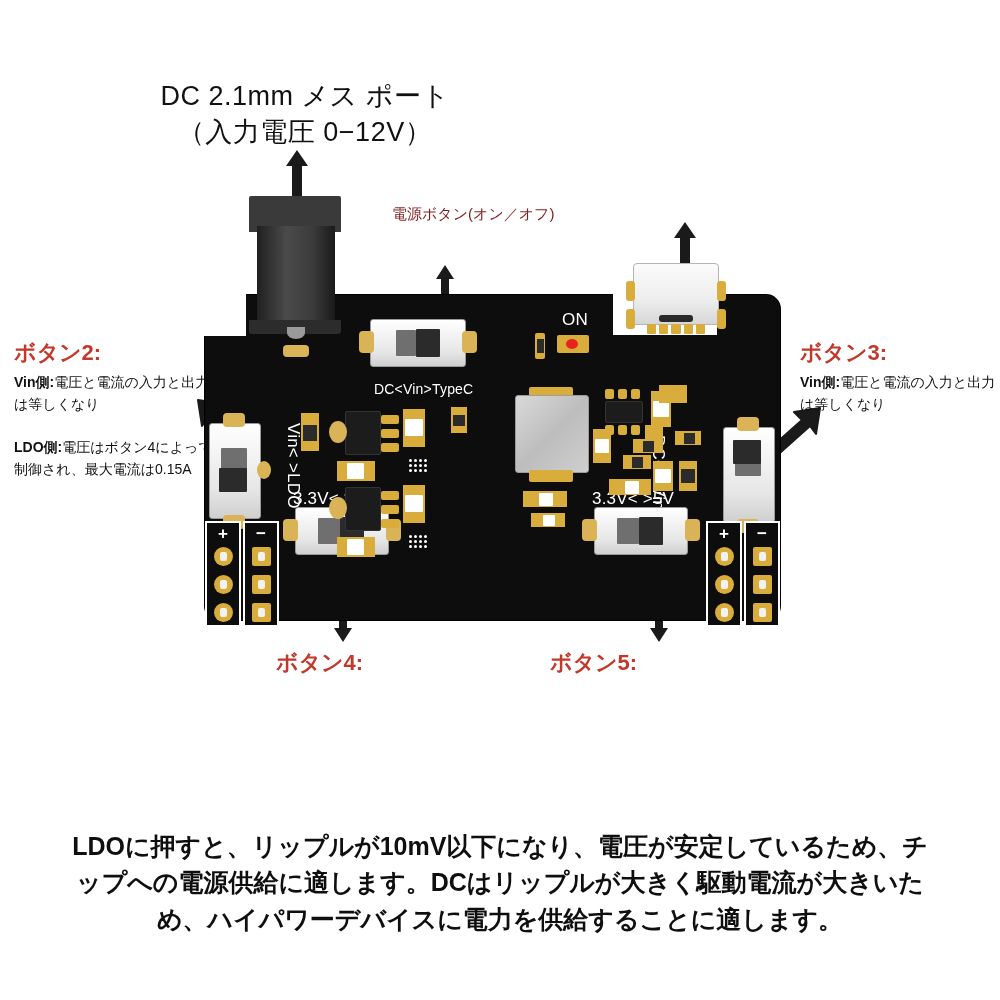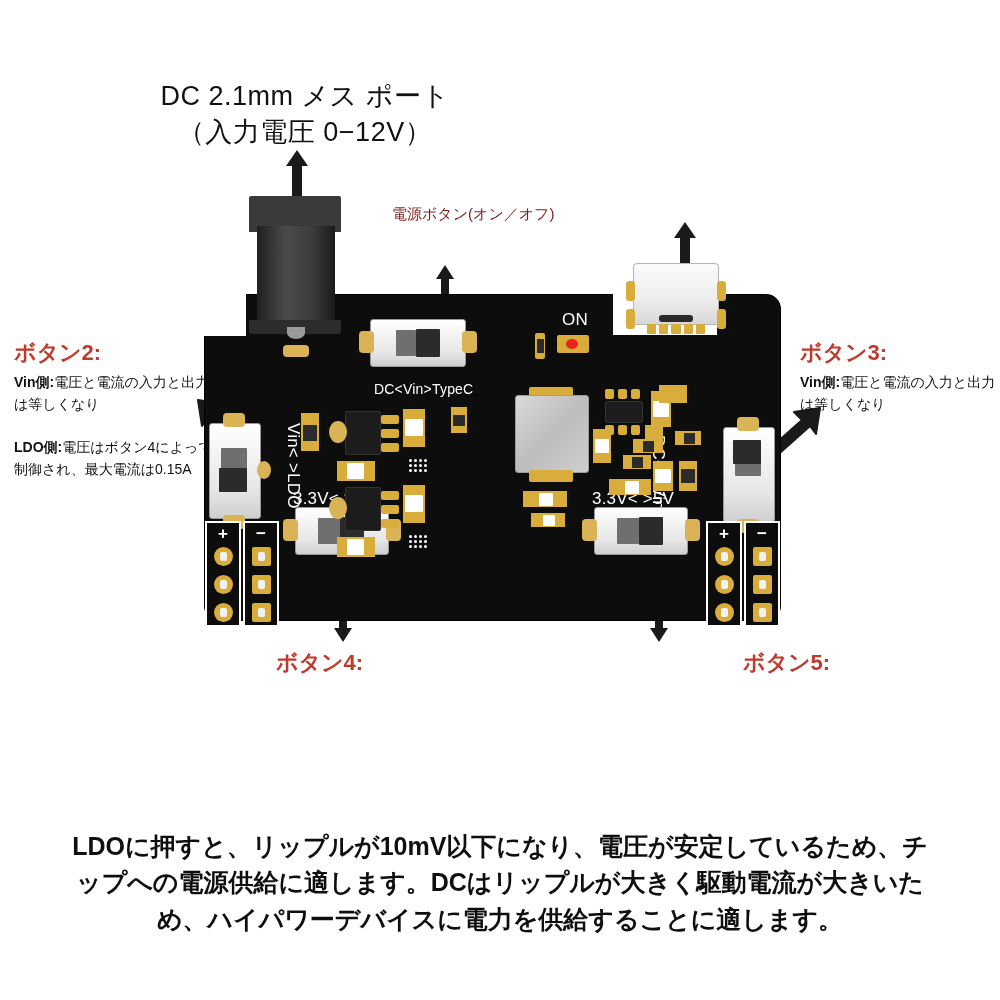--- a/index.html
+++ b/index.html
@@ -312,21 +312,21 @@
     <div class="c-title" style="font-size:22px;">ボタン3:</div>
     <div style="font-size:14px; line-height:1.55; margin-top:4px;">
       <b>Vin側:</b><span>電圧と電流の入力と出力は等しくなり</span>
     </div>
   </div>
 
   <div class="callout" style="left:276px; top:648px; width:250px;">
     <div class="c-title" style="font-size:22px;">ボタン4:</div>
   </div>
 
-  <div class="callout" style="left:580px; top:648px; width:250px;text-align:right;">
+  <div class="callout" style="left:550px; top:648px; width:250px;">
     <div class="c-title" style="font-size:22px;">ボタン5:</div>
   </div>
 
   <div id="board">
 
     <div class="board-notch" style="left:-1px; top:-1px; width:40px; height:6px;"></div>
     <div class="board-notch" style="left:0px; top:305px; width:15px; height:22px; border-bottom-left-radius:14px;"></div>
 
     <div class="board-notch" style="left:-1px; top:-1px; width:42px; height:42px;"></div>
     <div class="board-notch" style="left:408px; top:-2px; width:104px; height:42px;"></div>

